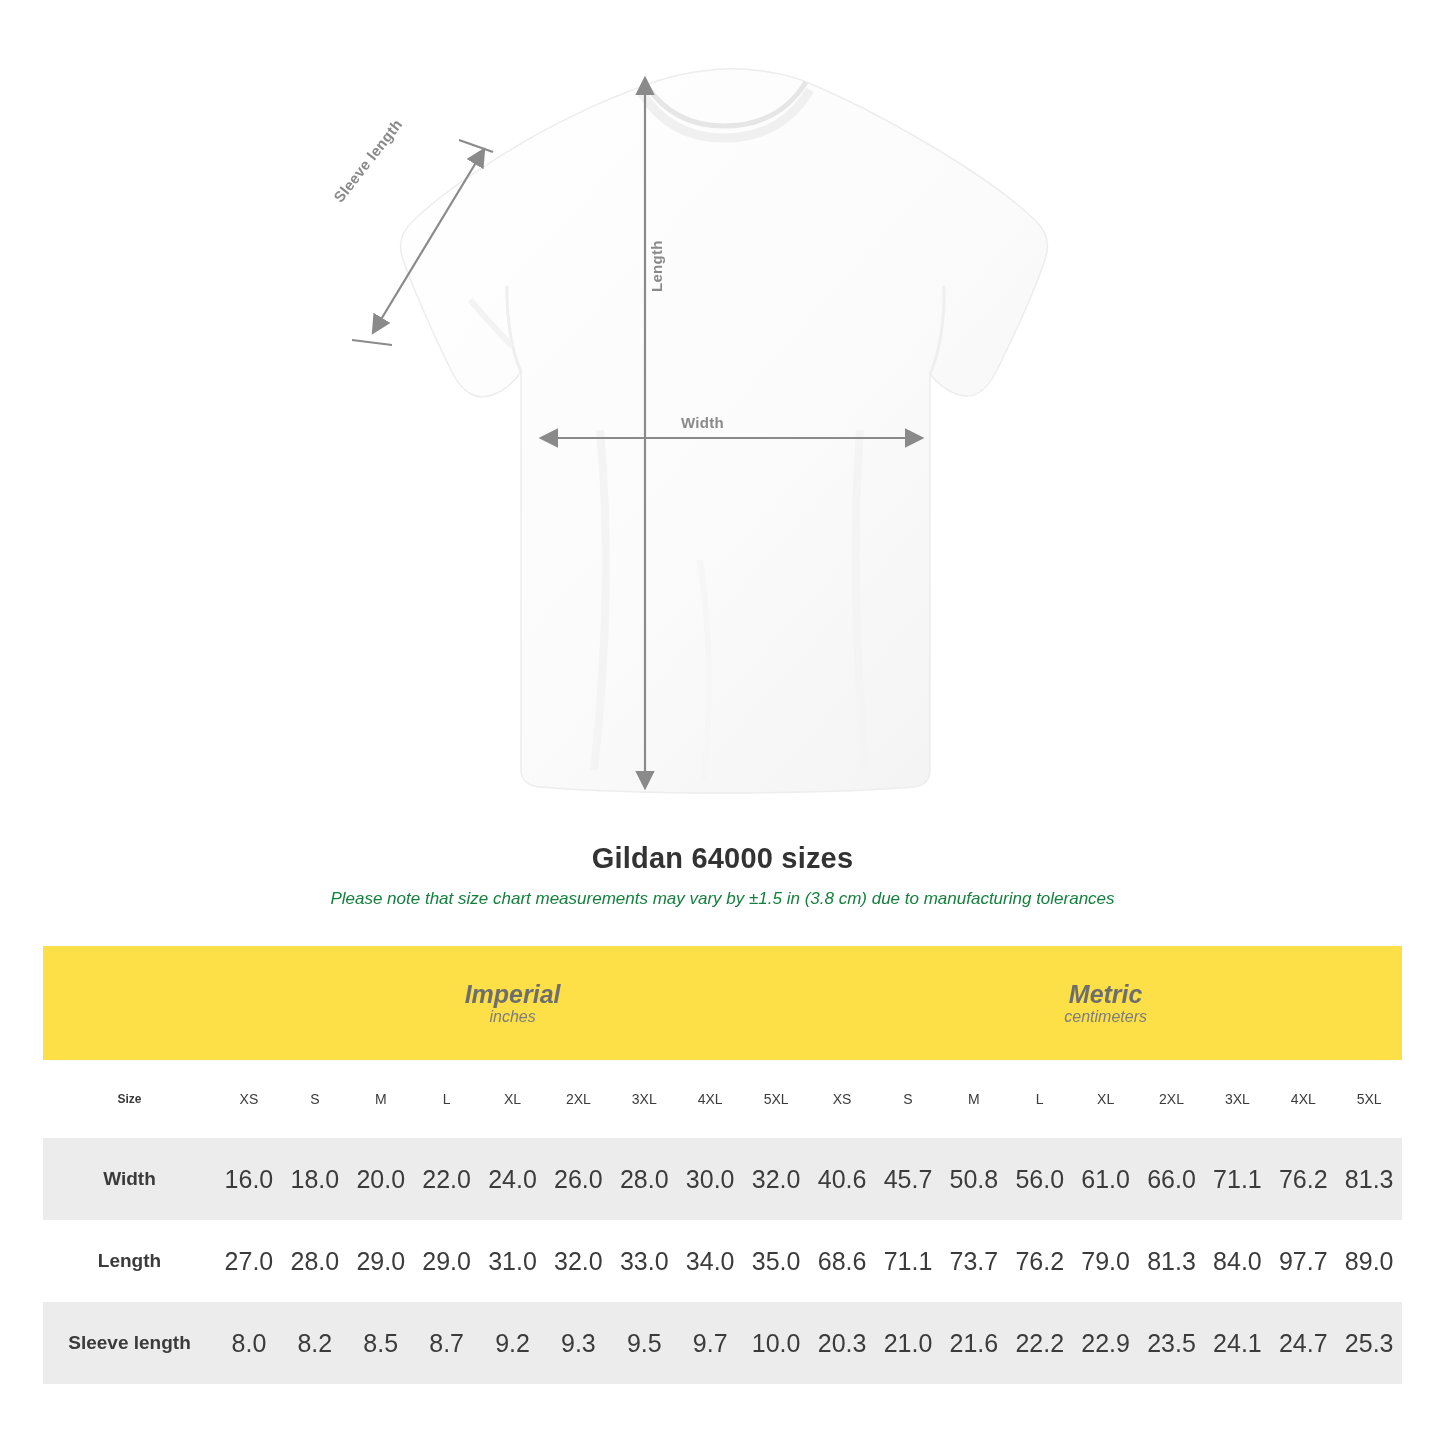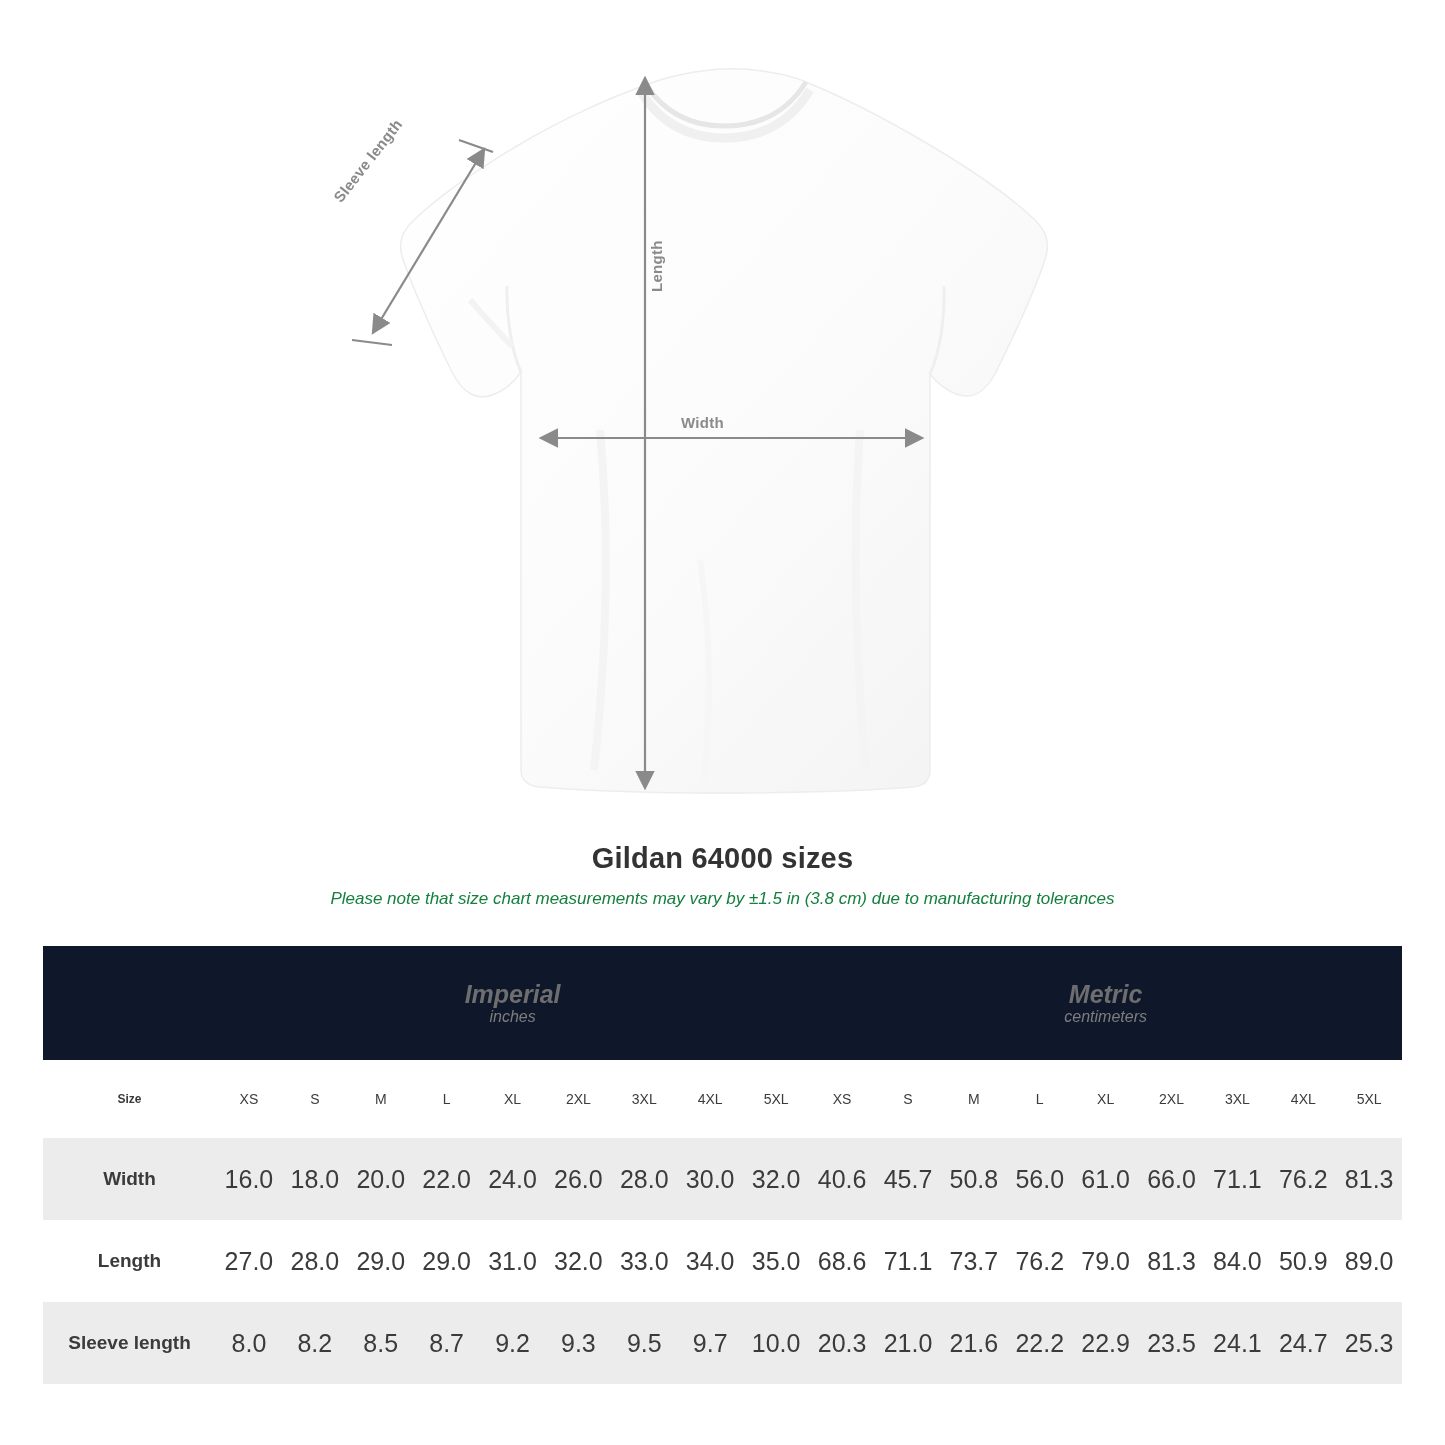--- a/index.html
+++ b/index.html
@@ -88,21 +88,21 @@
   }
   table.size-table td, table.size-table th {
     padding: 0;
     margin: 0;
     text-align: center;
     vertical-align: middle;
     font-weight: normal;
   }
   .unit-row td {
     height: 114px;
-    background: #0f172a;
+    background: #fde047;
   }
   .unit-title {
     font-size: 25px;
     font-style: italic;
     font-weight: bold;
     color: #6e6e6e;
     line-height: 1.15;
   }
   .unit-sub {
     font-size: 16px;
@@ -306,21 +306,21 @@
           <td>33.0</td>
           <td>34.0</td>
           <td>35.0</td>
           <td>68.6</td>
           <td>71.1</td>
           <td>73.7</td>
           <td>76.2</td>
           <td>79.0</td>
           <td>81.3</td>
           <td>84.0</td>
-          <td>50.9</td>
+          <td>97.7</td>
           <td>89.0</td>
         </tr>
 
         <tr class="data-row shade">
           <td class="rowlabel">Sleeve length</td>
           <td>8.0</td>
           <td>8.2</td>
           <td>8.5</td>
           <td>8.7</td>
           <td>9.2</td>

